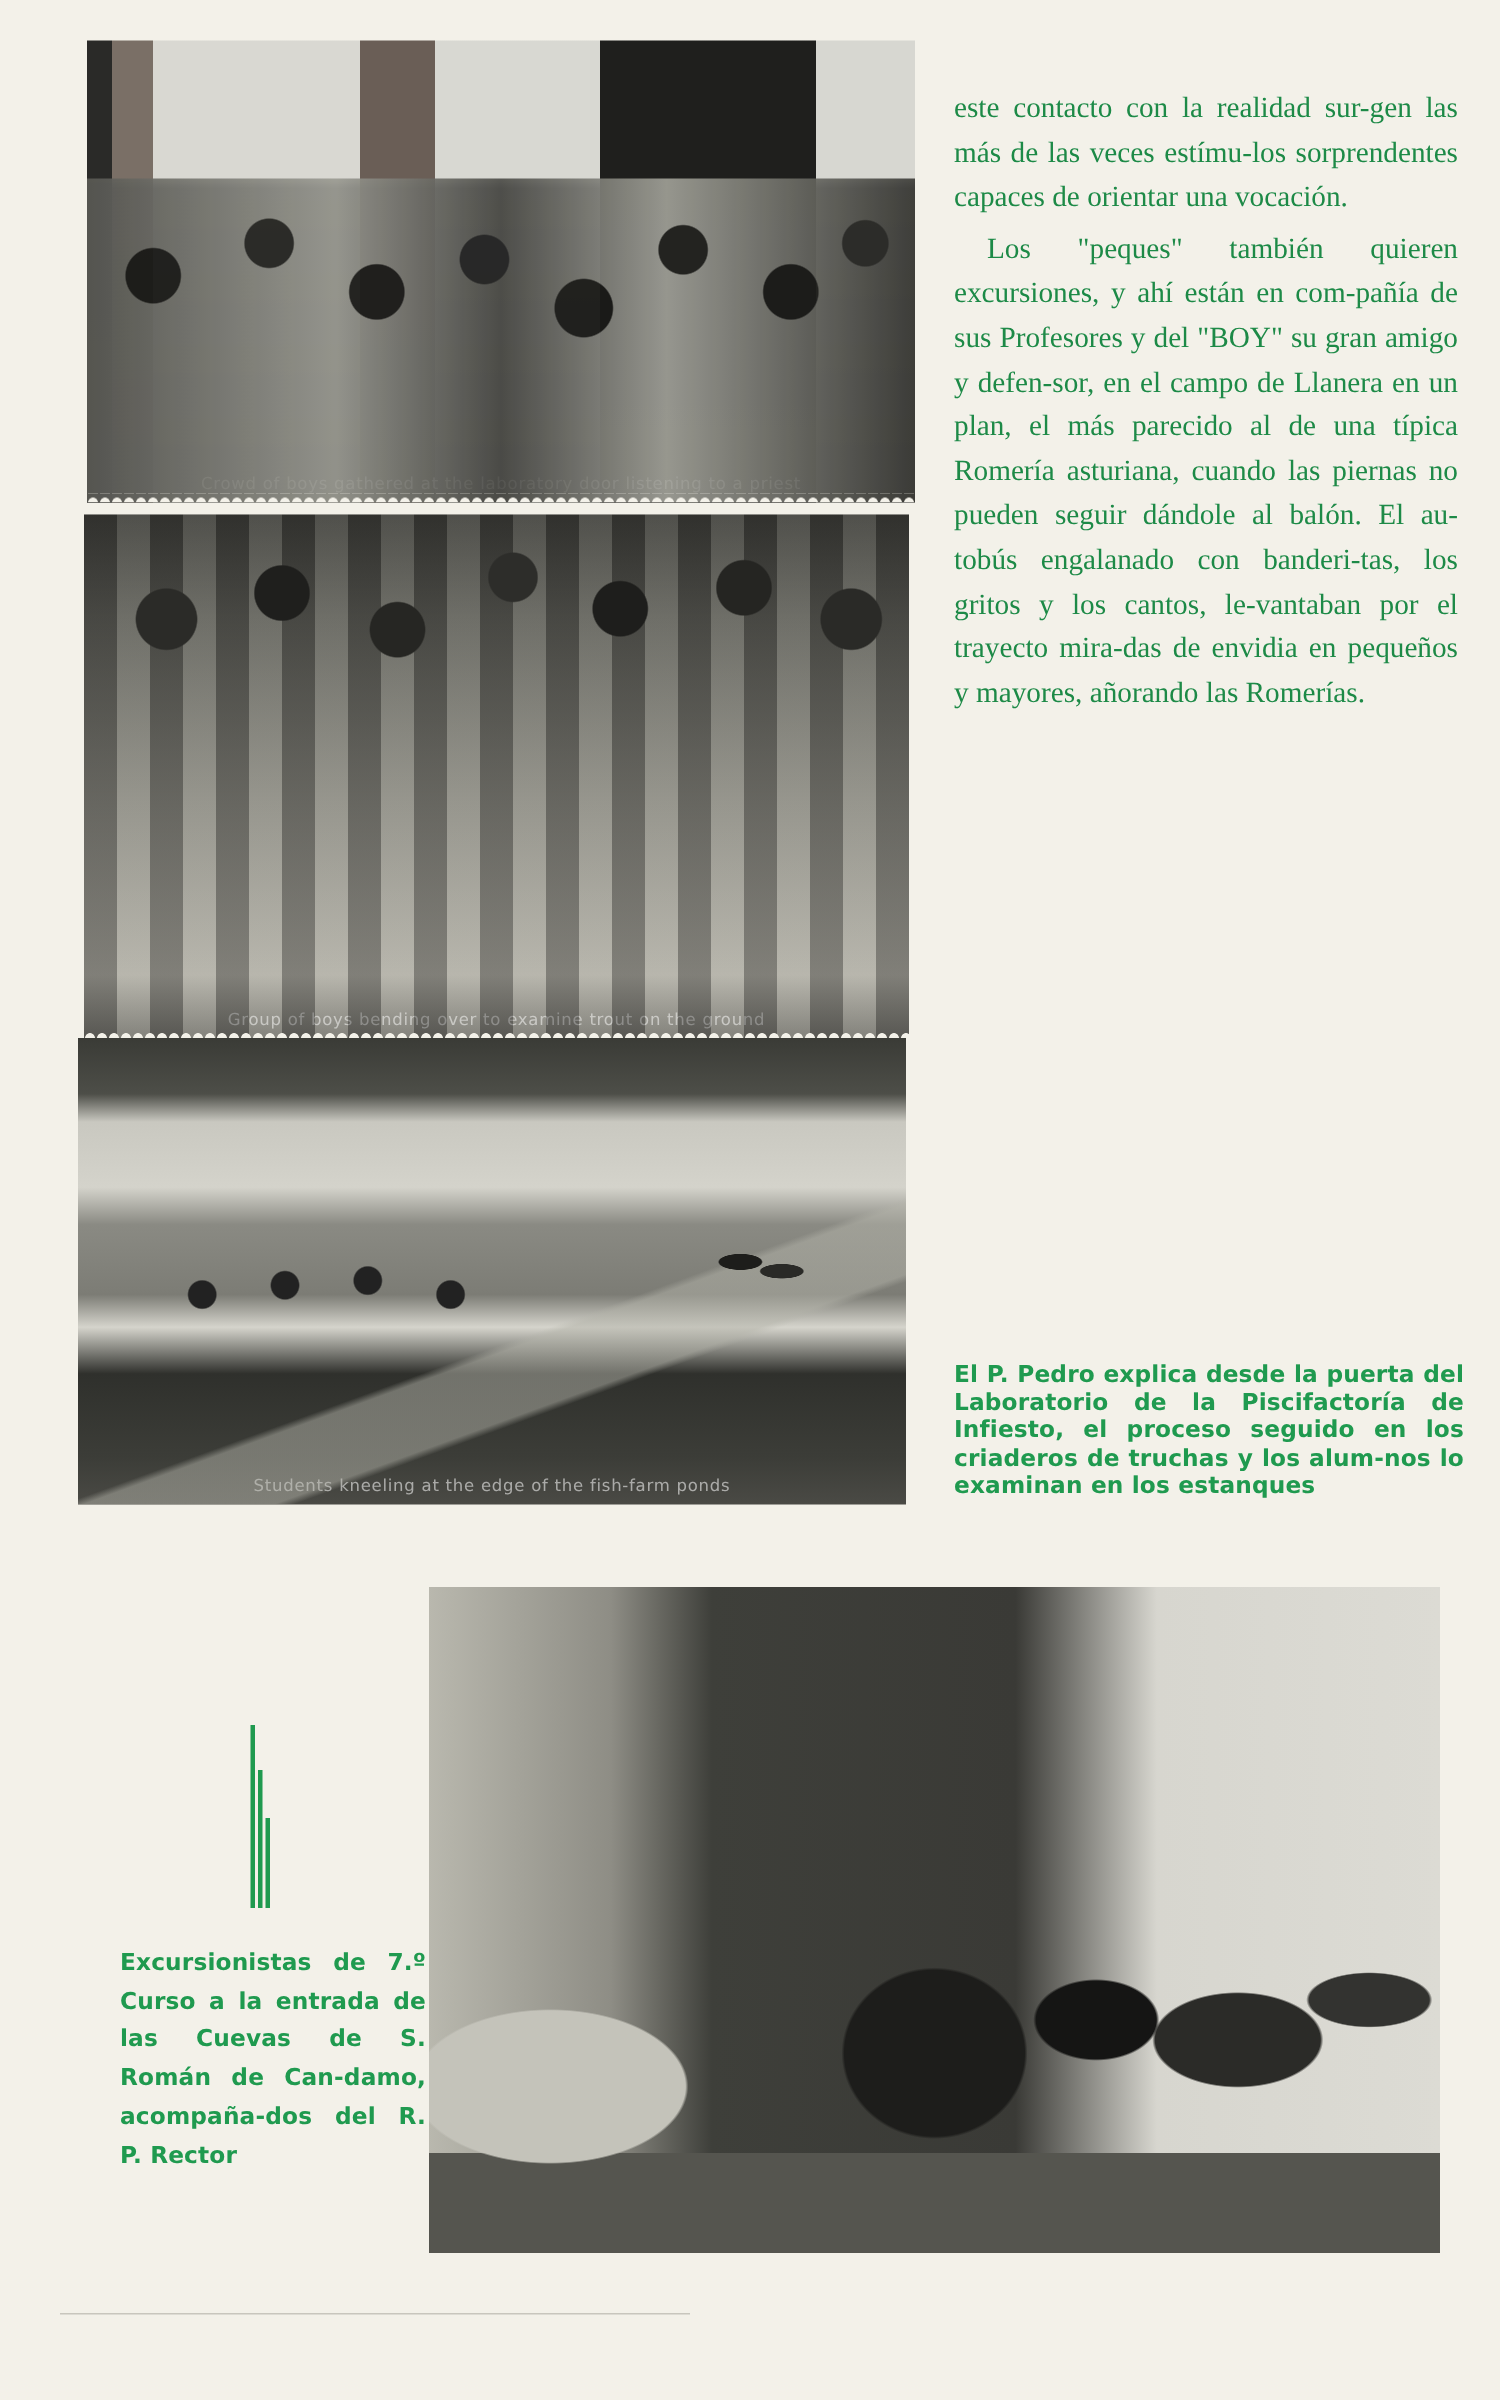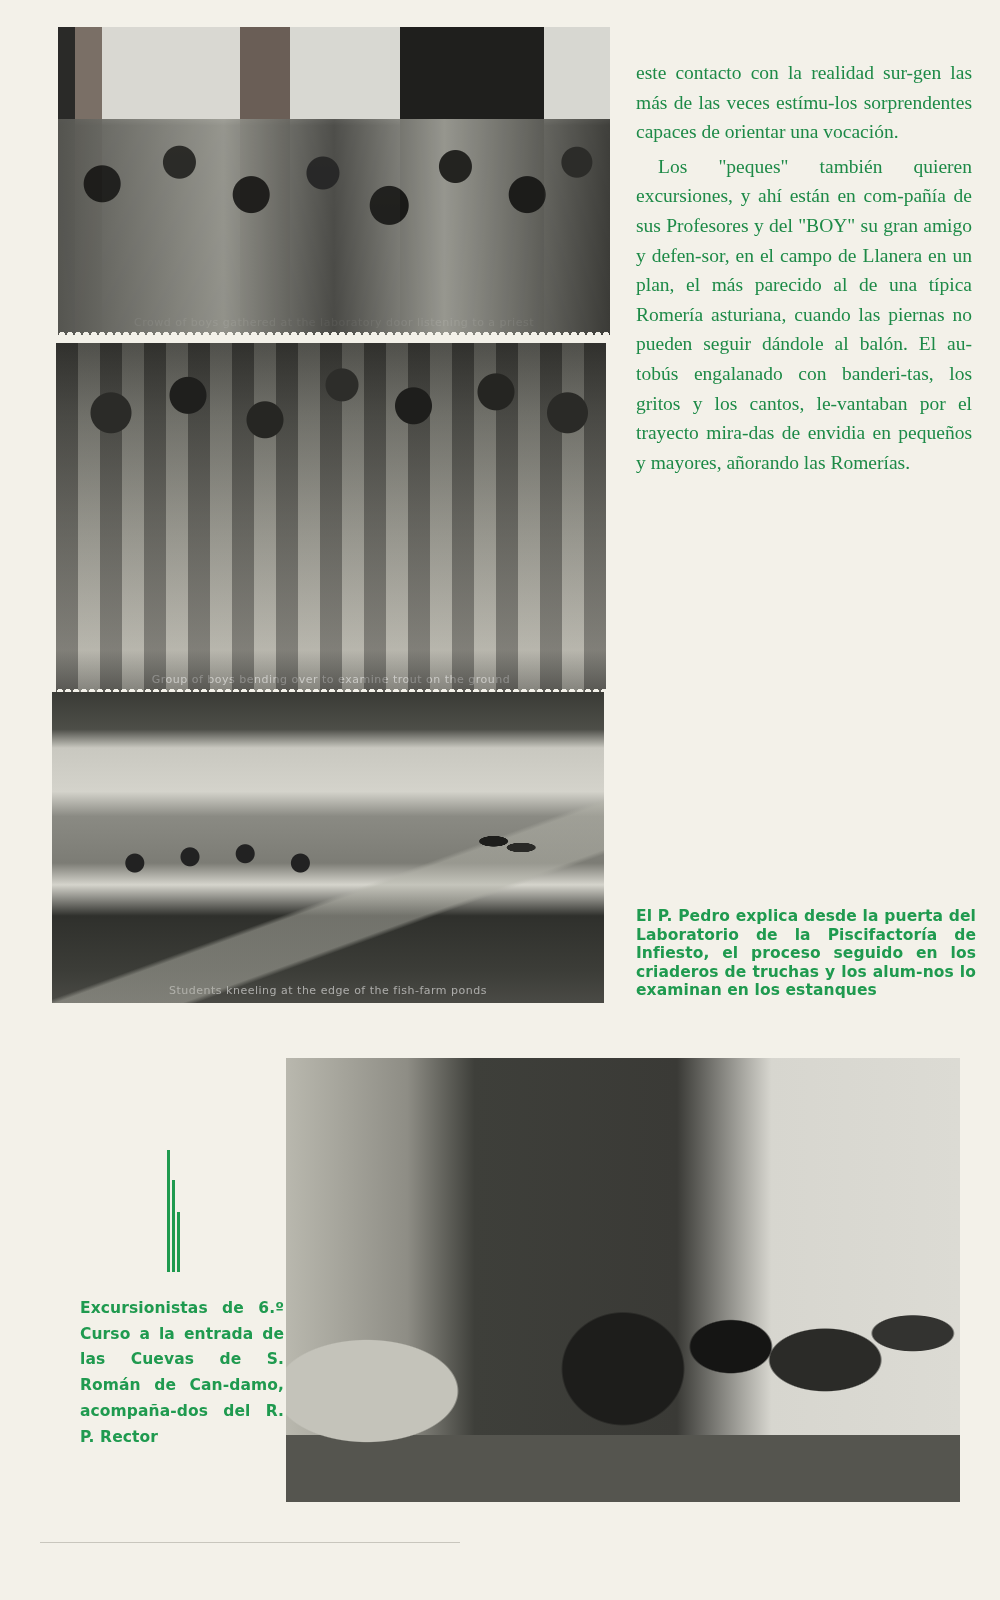--- a/index.html
+++ b/index.html
@@ -148,17 +148,17 @@
 <div class="caption" id="caption-top">El P. Pedro explica desde la puerta del Laboratorio de la Piscifactoría de Infiesto, el proceso seguido en los criaderos de truchas y los alum-nos lo examinan en los estanques</div>
 
 <div class="fold-mark" style="left:40px; top:1542px; width:420px;"></div>
 
 <div class="ornament">
   <span style="left:0; height:122px;"></span>
   <span style="left:5px; height:92px;"></span>
   <span style="left:10px; height:60px;"></span>
 </div>
 
-<div class="caption" id="caption-bottom">Excursionistas de 6.º Curso a la entrada de las Cuevas de S. Román de Can-damo, acompaña-dos del R. P. Rector</div>
+<div class="caption" id="caption-bottom">Excursionistas de 7.º Curso a la entrada de las Cuevas de S. Román de Can-damo, acompaña-dos del R. P. Rector</div>
 
 <div class="photo" id="photo4">
   <span class="ph-label">Fourth-year students with the Rector at the entrance of the caves</span>
 </div>
 
 </body></html>

